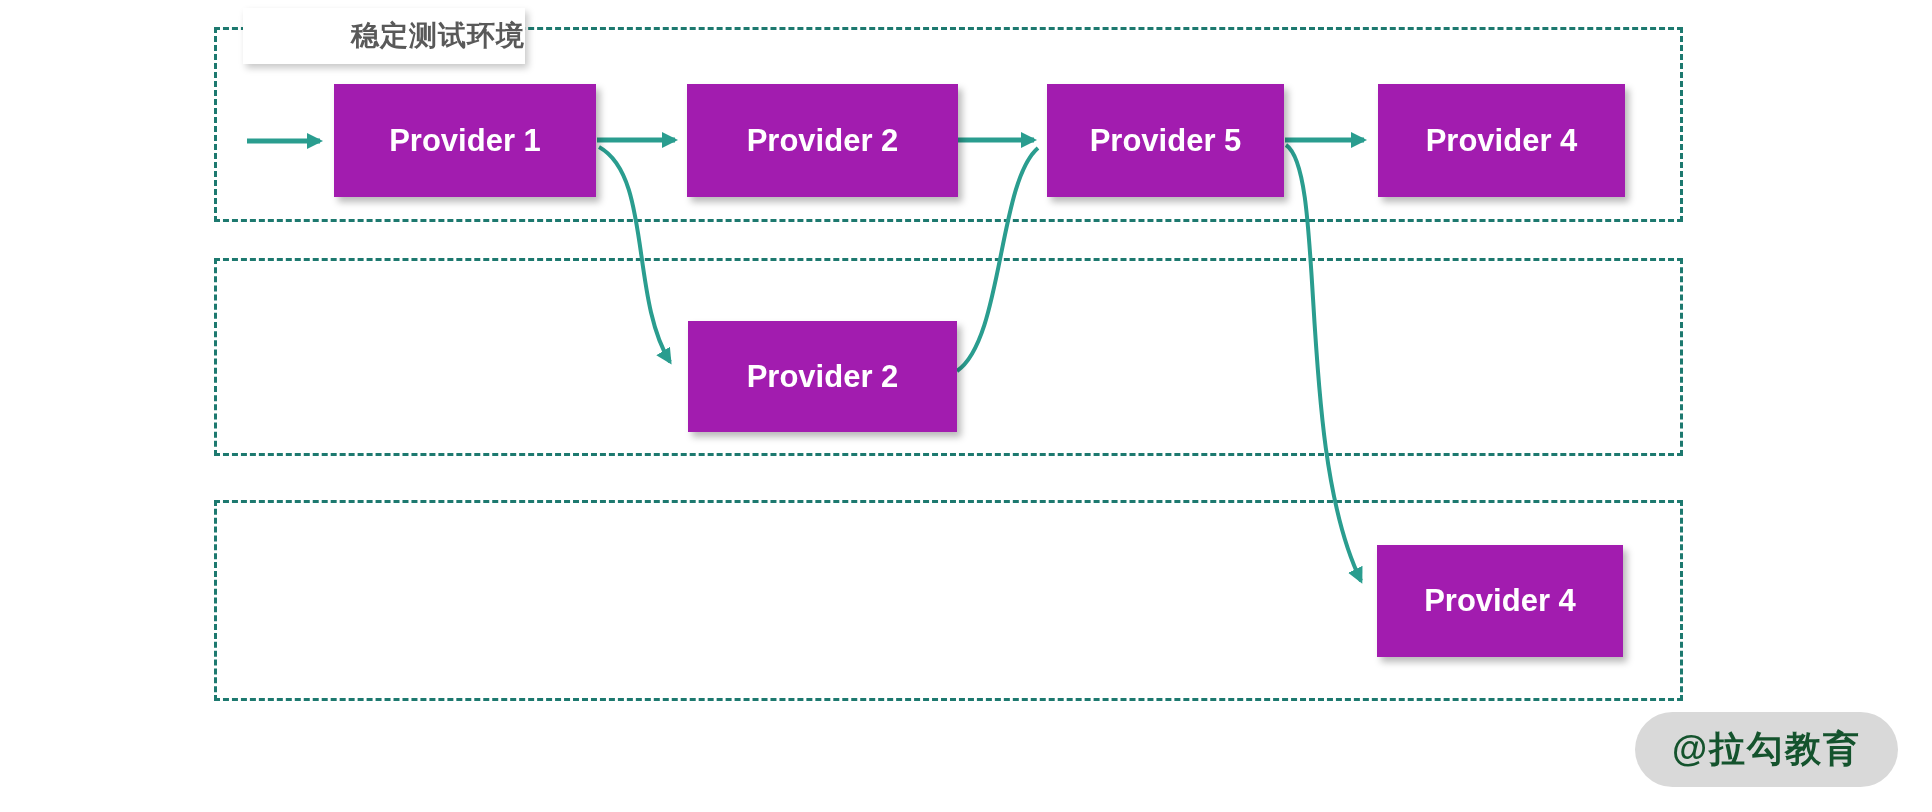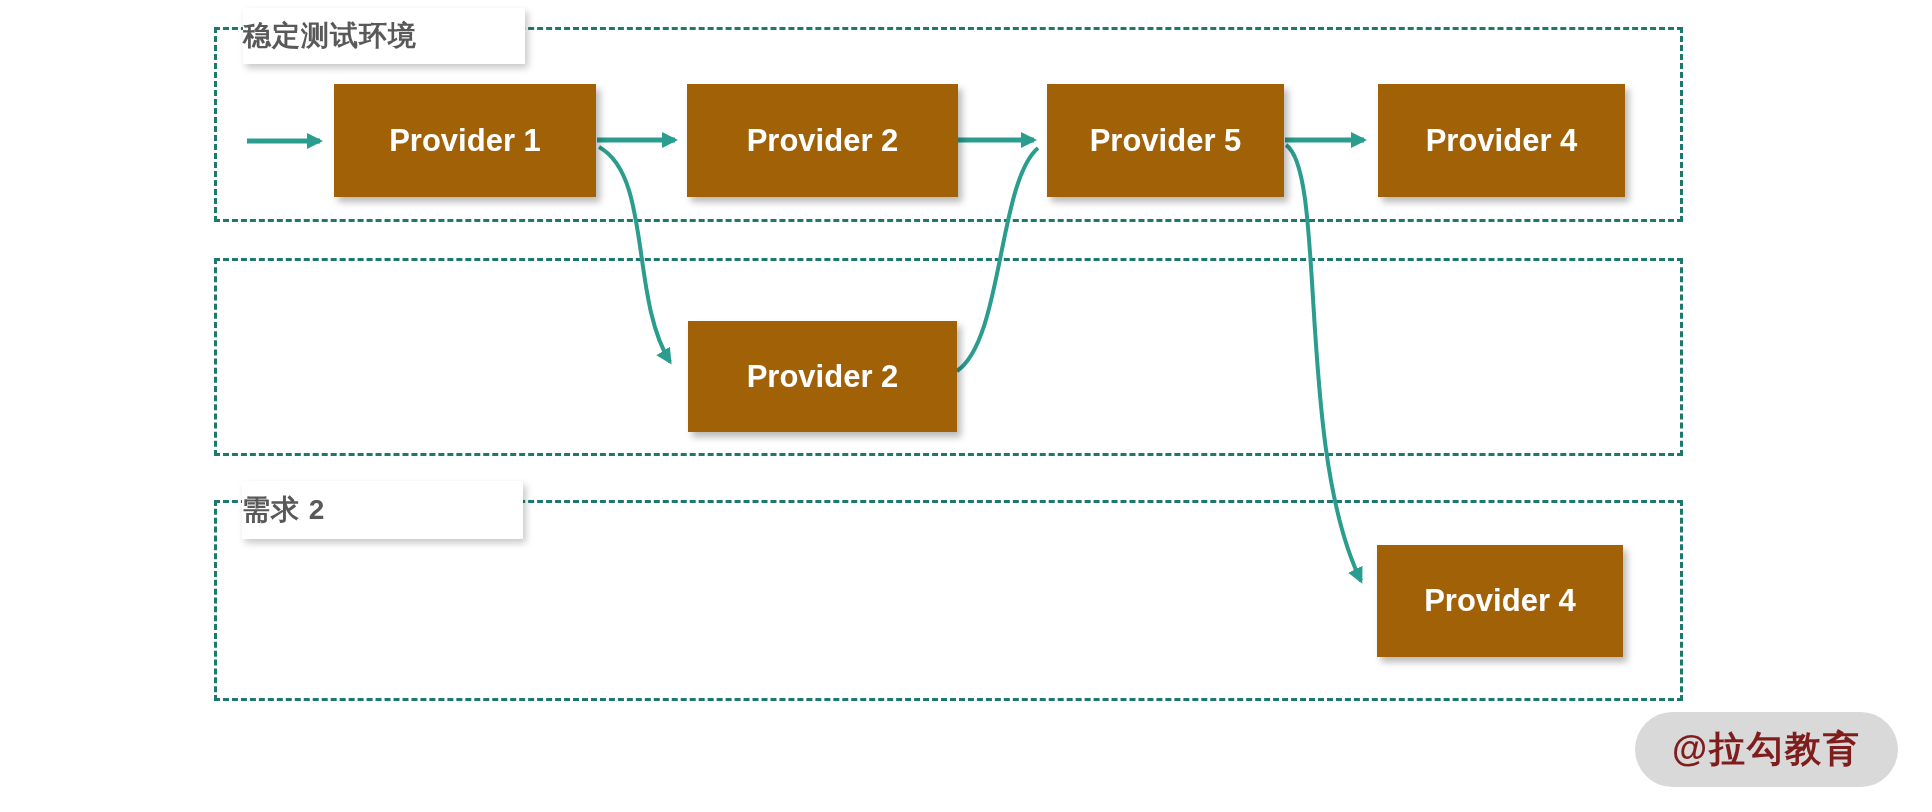--- a/index.html
+++ b/index.html
@@ -8,47 +8,47 @@
 
   
   .region{position:absolute;left:214px;width:1469px;box-sizing:border-box;
           border:3px dashed #1d796f;background:transparent;z-index:1;}
   .region-stable{top:27px;height:195px;}
   .region-req1{top:258px;height:198px;}
   .region-req2{top:500px;height:201px;}
 
   
   .region-label{position:absolute;background:#ffffff;z-index:3;
-                display:flex;align-items:center;justify-content:flex-start;
+                display:flex;align-items:center;justify-content:flex-end;
                 color:#595959;font-size:28px;font-weight:600;letter-spacing:1px;
                 box-shadow:3px 4px 7px rgba(0,0,0,0.22);}
   .label-1{left:243px;top:8px;width:282px;height:56px;}
   .label-2{left:242px;top:237px;width:281px;height:58px;}
   .label-3{left:242px;top:481px;width:281px;height:58px;}
 
   
-  .node{position:absolute;background:#a16207;z-index:3;
+  .node{position:absolute;background:#a21caf;z-index:3;
         display:flex;align-items:center;justify-content:center;
         color:#ffffff;font-size:31px;font-weight:600;
         box-shadow:4px 5px 7px rgba(0,0,0,0.28);}
   .node-p1 {left:334px; top:84px; width:262px;height:113px;}
   .node-p2 {left:687px; top:84px; width:271px;height:113px;}
   .node-p3 {left:1047px;top:84px; width:237px;height:113px;}
   .node-p4 {left:1378px;top:84px; width:247px;height:113px;}
   .node-p2b{left:688px; top:321px;width:269px;height:111px;}
   .node-p4b{left:1377px;top:545px;width:246px;height:112px;}
 
   
   .connections{position:absolute;left:0;top:0;z-index:2;}
 
   
   .watermark{position:absolute;left:1635px;top:712px;width:263px;height:75px;
              background:#d9d9d9;border-radius:38px;z-index:4;
              display:flex;align-items:center;justify-content:center;
-             color:#7f1d1d;font-size:36px;font-weight:600;letter-spacing:2px;}
+             color:#14532d;font-size:36px;font-weight:600;letter-spacing:2px;}
 </style>
 </head>
 <body>
 
 <div class="canvas">
 
   <section class="region region-stable"></section>
   <section class="region region-req1"></section>
   <section class="region region-req2"></section>
 
@@ -65,23 +65,20 @@
     <path d="M 1285 140 H 1364" stroke="#2a9d8f" stroke-width="5" fill="none" marker-end="url(#ah)"></path>
 
     <path d="M 599 147 C 652 176, 630 298, 670 362" stroke="#2a9d8f" stroke-width="4" fill="none" marker-end="url(#ah)"></path>
     <path d="M 957 371 C 1003 340, 998 182, 1038 148" stroke="#2a9d8f" stroke-width="4" fill="none"></path>
     <path d="M 1286 145 C 1327 172, 1296 448, 1361 581" stroke="#2a9d8f" stroke-width="4" fill="none" marker-end="url(#ah)"></path>
   </svg>
 
   <div class="region-label label-1">
     <span>稳定测试环境</span>
   </div>
-  <div class="region-label label-3">
-    <span>需求 2</span>
-  </div>
 
   <div class="node node-p1">
     <span>Provider 1</span>
   </div>
   <div class="node node-p2">
     <span>Provider 2</span>
   </div>
   <div class="node node-p3">
     <span>Provider 5</span>
   </div>

